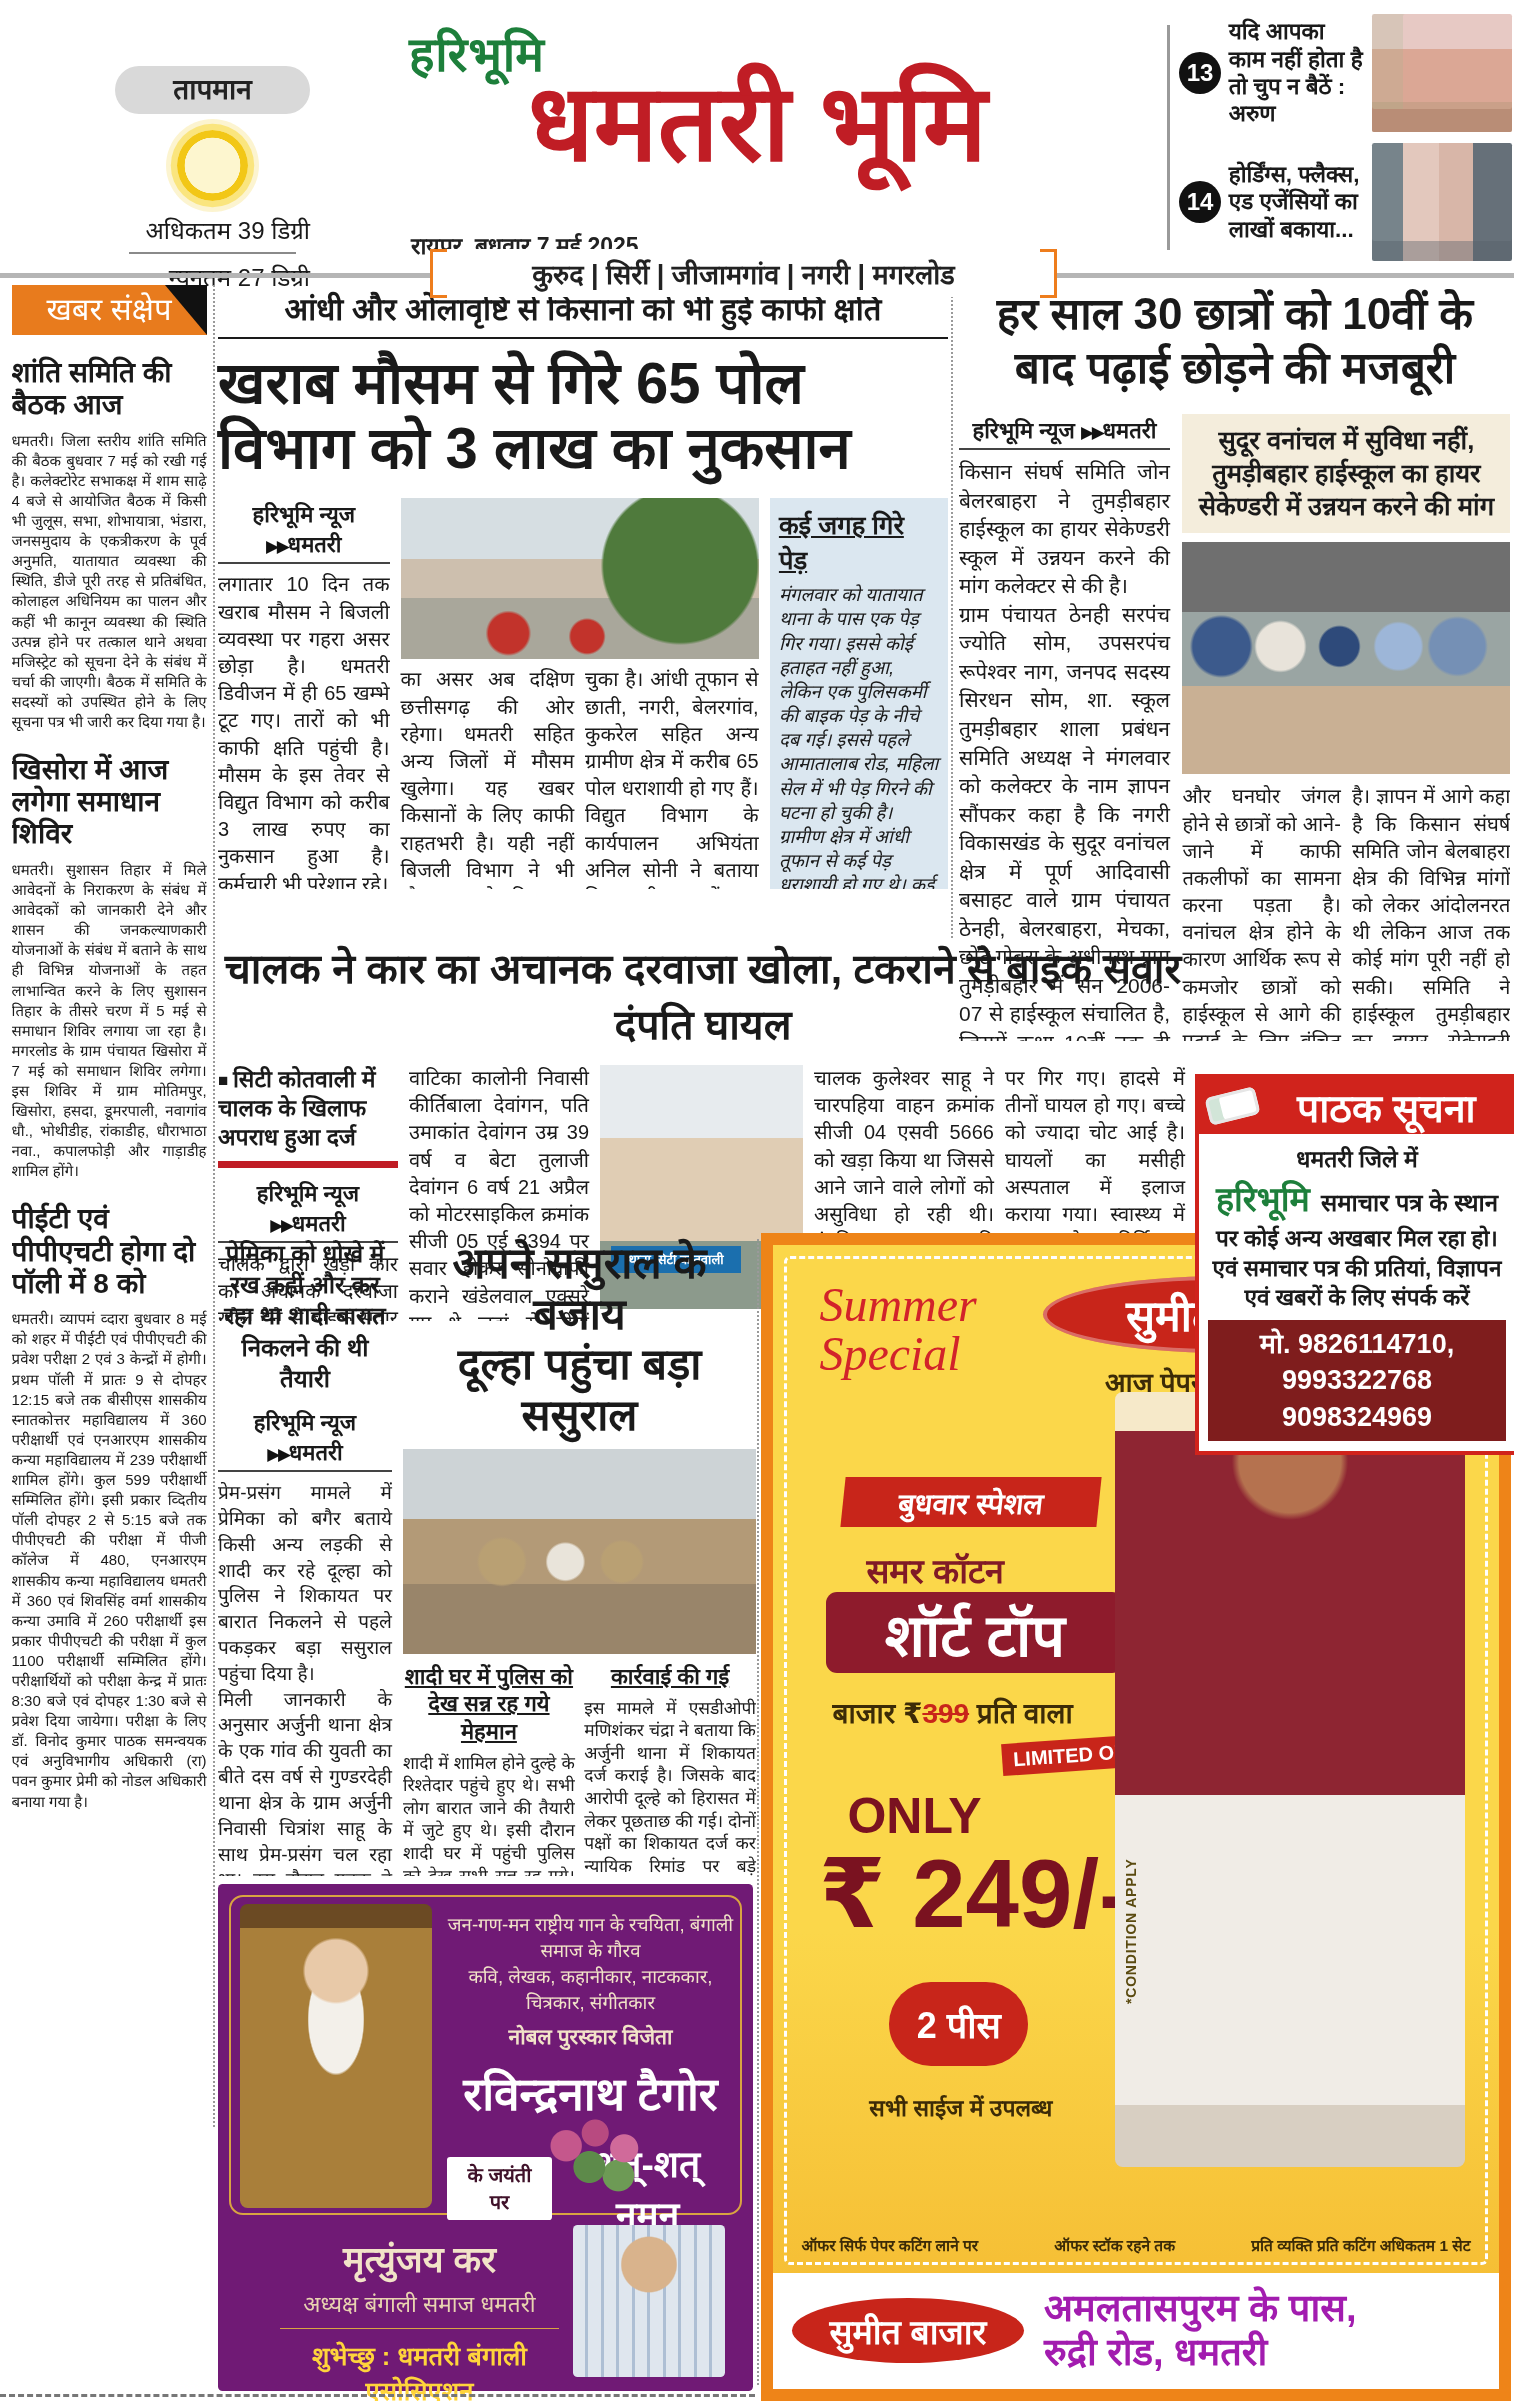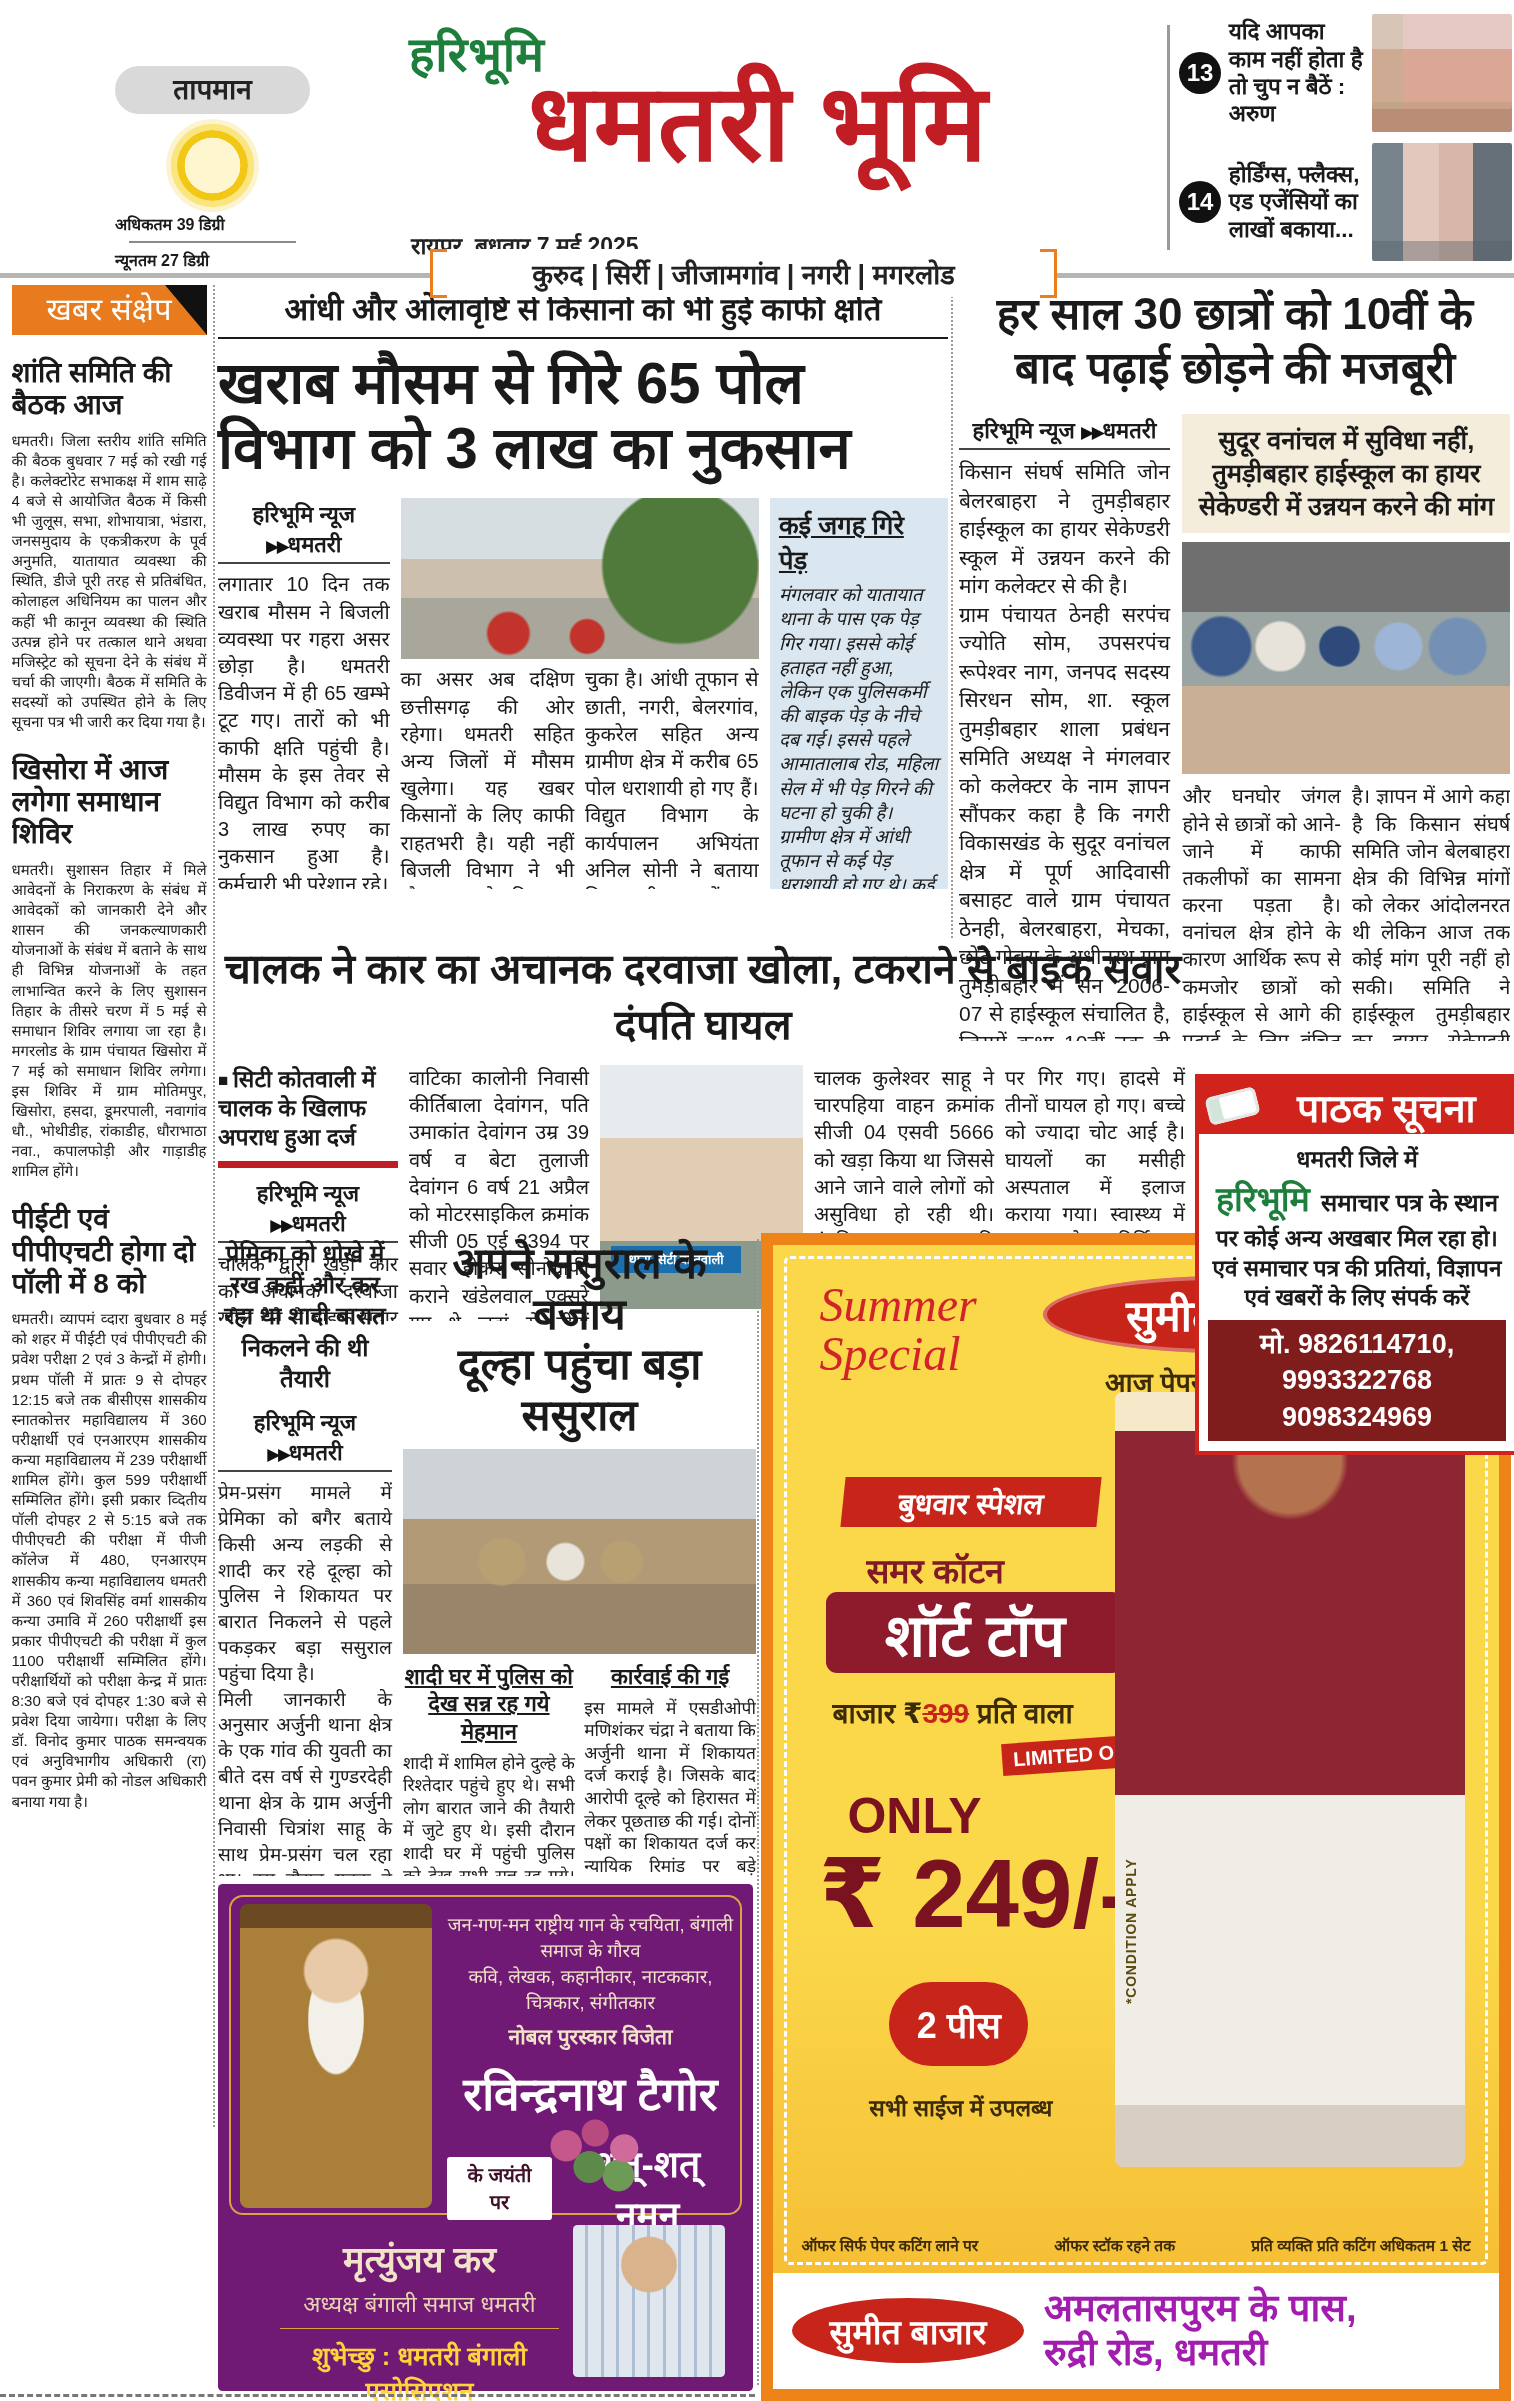--- a/index.html
+++ b/index.html
@@ -9,21 +9,21 @@
   .just{text-align:justify;}
   .pre{white-space:pre-line;}
 
   
   .weather{left:115px;top:66px;width:195px;}
   .weather-pill{background:#d9d9d9;border-radius:25px;height:48px;line-height:48px;
                 text-align:center;font-size:28px;font-weight:bold;color:#222;}
   .sun{width:71px;height:71px;margin:15.5px auto 7.7px auto;border-radius:50%;
        background:radial-gradient(circle at 50% 50%, #fdf6cf 0 55%, #f2c716 56% 100%);
        box-shadow:0 0 0 6.2px #f7d83788, 0 0 0 11px #f2c71633;}
-  .wline{font-size:16px;font-weight:bold;text-align:left;padding:4.6px 0;}
+  .wline{font-size:24px;font-weight:normal;text-align:right;padding:4.6px 0;}
   .wdiv{border-top:2.3px solid #8a8a8a;width:86%;margin:1.5px auto;}
   .brand{left:409px;top:20px;font-size:48px;font-weight:bold;color:#1d7f3b;letter-spacing:0.8px;}
   .title{left:399px;top:51px;width:717px;text-align:center;font-size:107px;line-height:1.35;
          font-weight:bold;color:#c01d25;}
   .dateline{left:411px;top:229px;font-size:23px;font-weight:bold;color:#222;}
   .grayrule{left:0;top:273px;width:1514px;height:5.4px;background:#b5b5b5;}
   .cities{left:430px;top:249px;width:627px;height:48px;background:#ffffff;display:flex;align-items:center;z-index:3;}
   .brk{width:14px;height:43px;border:3.9px solid #ee7d1d;}
   .brk.l{border-right:none;}
   .brk.r{border-left:none;}

